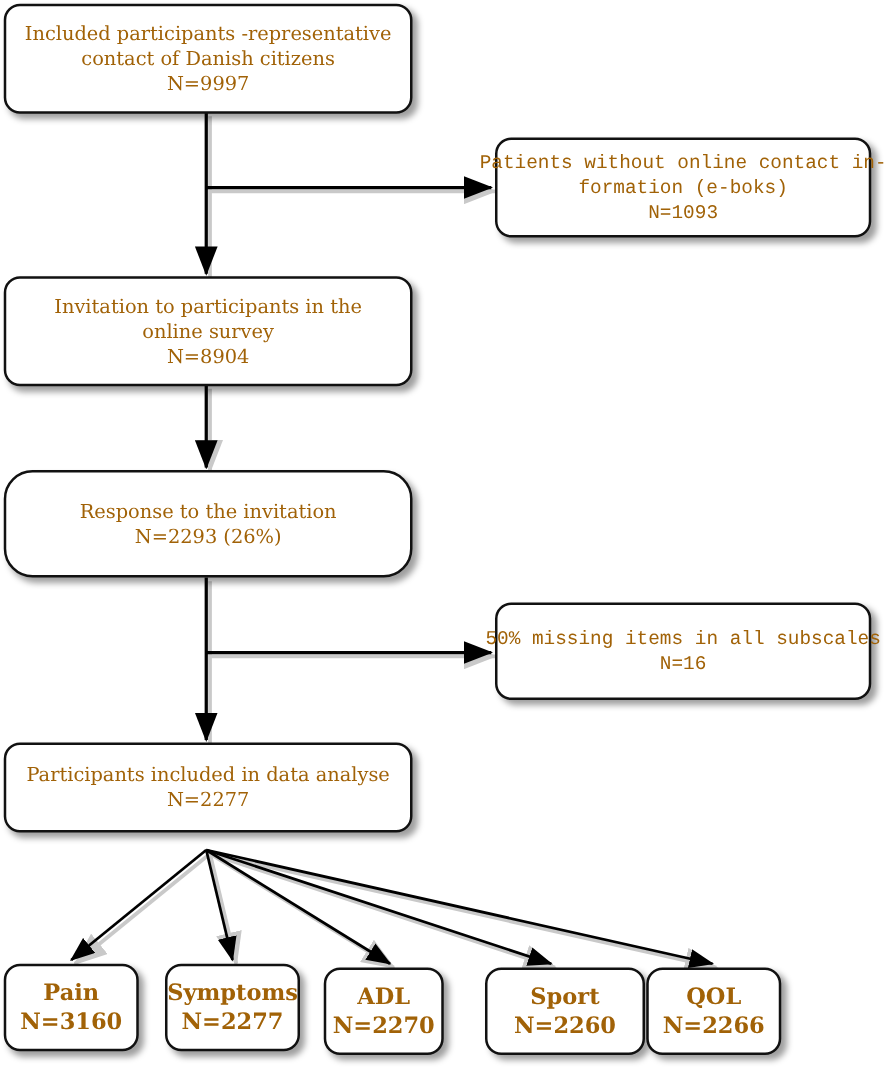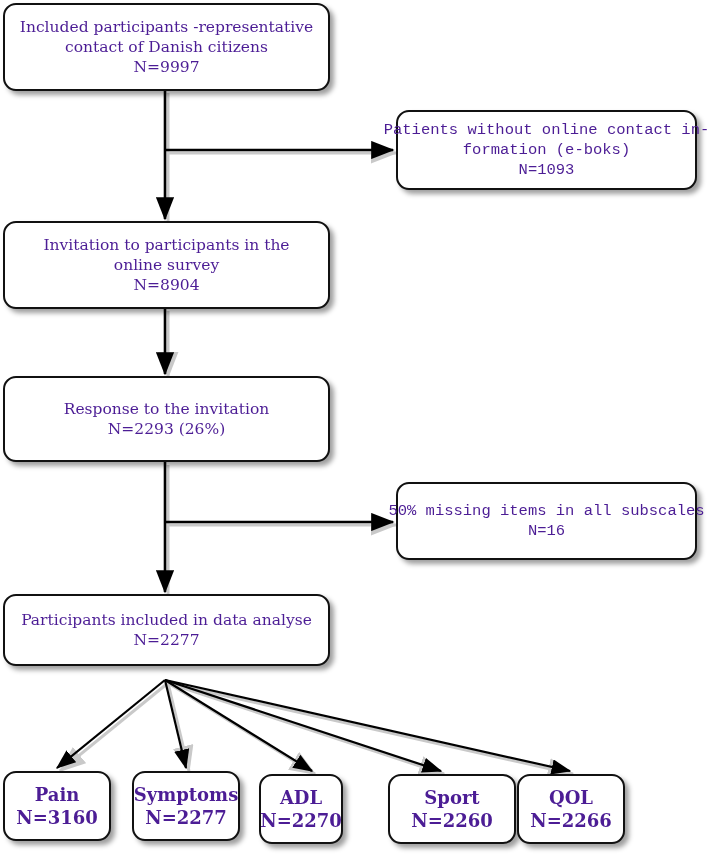--- a/index.html
+++ b/index.html
@@ -22,21 +22,21 @@
     box-sizing: border-box;
     background: #ffffff;
     border: 2px solid #111111;
     border-radius: 13px;
     box-shadow: 4px 4px 5px rgba(0,0,0,0.38);
     display: flex;
     flex-direction: column;
     align-items: center;
     justify-content: center;
     text-align: center;
-    color: #4c1d95;
+    color: #a16207;
     z-index: 3;
   }
   .node .line {
     display: block;
     white-space: nowrap;
     line-height: 1.30;
   }
   
   .node.main { font-size: 15.5px; }
   
@@ -129,21 +129,21 @@
     <span class="line">formation (e-boks)</span>
     <span class="line">N=1093</span>
   </div>
 
   <div class="node main" style="left:3px; top:221px; width:327px; height:88px;">
     <span class="line">Invitation to participants in the</span>
     <span class="line">online survey</span>
     <span class="line">N=8904</span>
   </div>
 
-  <div class="node main" style="left:3px; top:376px; width:327px; height:86px;">
+  <div class="node main" style="left:3px; top:376px; width:327px; height:86px;border-radius:23px;">
     <span class="line">Response to the invitation</span>
     <span class="line">N=2293 (26%)</span>
   </div>
 
   <div class="node side" style="left:396px; top:482px; width:301px; height:78px;">
     <span class="line">50% missing items in all subscales</span>
     <span class="line">N=16</span>
   </div>
 
   <div class="node main" style="left:3px; top:594px; width:327px; height:72px;">
@@ -154,21 +154,21 @@
   <div class="node leaf" style="left:3px; top:771px; width:108px; height:70px;">
     <span class="line">Pain</span>
     <span class="line">N=3160</span>
   </div>
 
   <div class="node leaf" style="left:132px; top:771px; width:108px; height:70px;">
     <span class="line">Symptoms</span>
     <span class="line">N=2277</span>
   </div>
 
-  <div class="node leaf" style="left:259px; top:774px; width:84px; height:70px;">
+  <div class="node leaf" style="left:259px; top:774px; width:96px; height:70px;">
     <span class="line">ADL</span>
     <span class="line">N=2270</span>
   </div>
 
   <div class="node leaf" style="left:388px; top:774px; width:128px; height:70px;">
     <span class="line">Sport</span>
     <span class="line">N=2260</span>
   </div>
 
   <div class="node leaf" style="left:517px; top:774px; width:108px; height:70px;">

